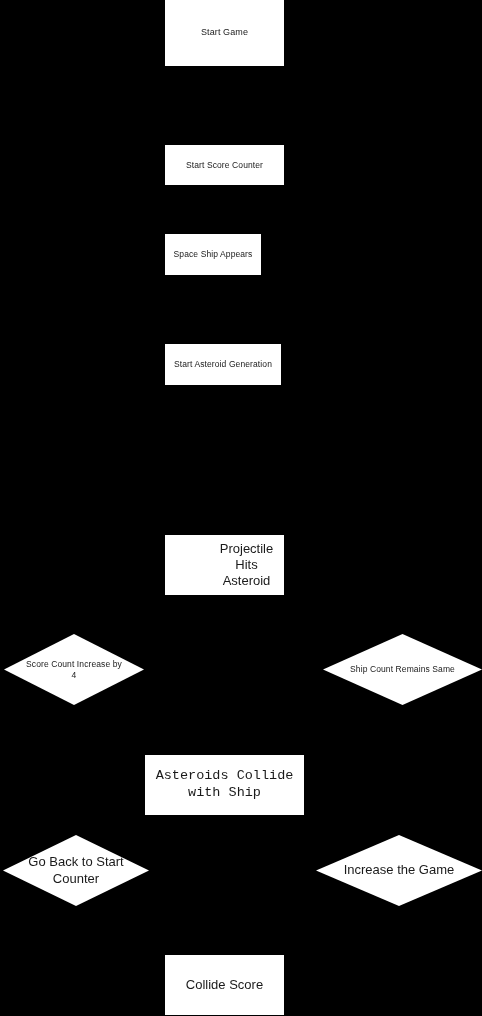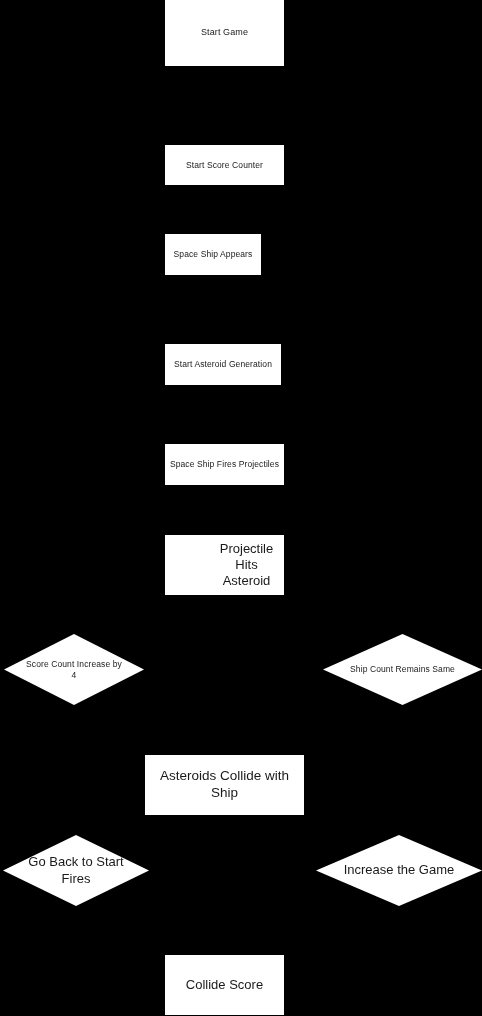--- a/index.html
+++ b/index.html
@@ -35,21 +35,21 @@
   .node-box .node-label {
     display: block;
     width: 100%;
     white-space: pre-line;
   }
 
   
   .fs-sm  { font-size: 8.5px; letter-spacing: 0.1px; }
   .fs-md  { font-size: 9px;   letter-spacing: 0.1px; }
   .fs-lg  { font-size: 13px; }
-  .fs-xl  { font-size: 13.5px; }
+  .fs-xl  { font-size: 13.5px; font-family: Liberation Mono, monospace; }
 
   
   .node-diamond {
     position: absolute;
     display: flex;
     align-items: center;
     justify-content: center;
     text-align: center;
     color: #1a1a1a;
     background: #ffffff;
@@ -78,44 +78,41 @@
   </div>
 
   <div class="node-box fs-sm" style="left:165px; top:234px; width:96px; height:41px;">
     <span class="node-label">Space Ship Appears</span>
   </div>
 
   <div class="node-box fs-sm" style="left:165px; top:344px; width:116px; height:41px;">
     <span class="node-label">Start Asteroid Generation</span>
   </div>
 
-  <div class="node-box fs-sm" style="left:165px; top:444px; width:119px; height:41px;">
-    <span class="node-label">Space Ship Fires Projectiles</span>
-  </div>
 
   <div class="node-box fs-lg" style="left:165px; top:535px; width:119px; height:60px;padding-left:48px;">
     <span class="node-label">Projectile Hits
 Asteroid</span>
   </div>
 
   <div class="node-diamond fs-sm" style="left:4px; top:634px; width:140px; height:71px;">
     <span class="node-label">Score Count Increase by 4</span>
   </div>
 
   <div class="node-diamond fs-sm" style="left:323px; top:634px; width:159px; height:71px;">
     <span class="node-label">Ship Count Remains Same</span>
   </div>
 
   <div class="node-box fs-xl" style="left:145px; top:755px; width:159px; height:60px;">
     <span class="node-label">Asteroids Collide with Ship</span>
   </div>
 
   <div class="node-diamond fs-lg" style="left:3px; top:835px; width:146px; height:71px;">
     <span class="node-label">Go Back to Start
-Fires</span>
+Counter</span>
   </div>
 
   <div class="node-diamond fs-lg" style="left:316px; top:835px; width:166px; height:71px;">
     <span class="node-label">Increase the Game</span>
   </div>
 
   <div class="node-box fs-lg" style="left:165px; top:955px; width:119px; height:60px;">
     <span class="node-label">Collide Score</span>
   </div>
 

